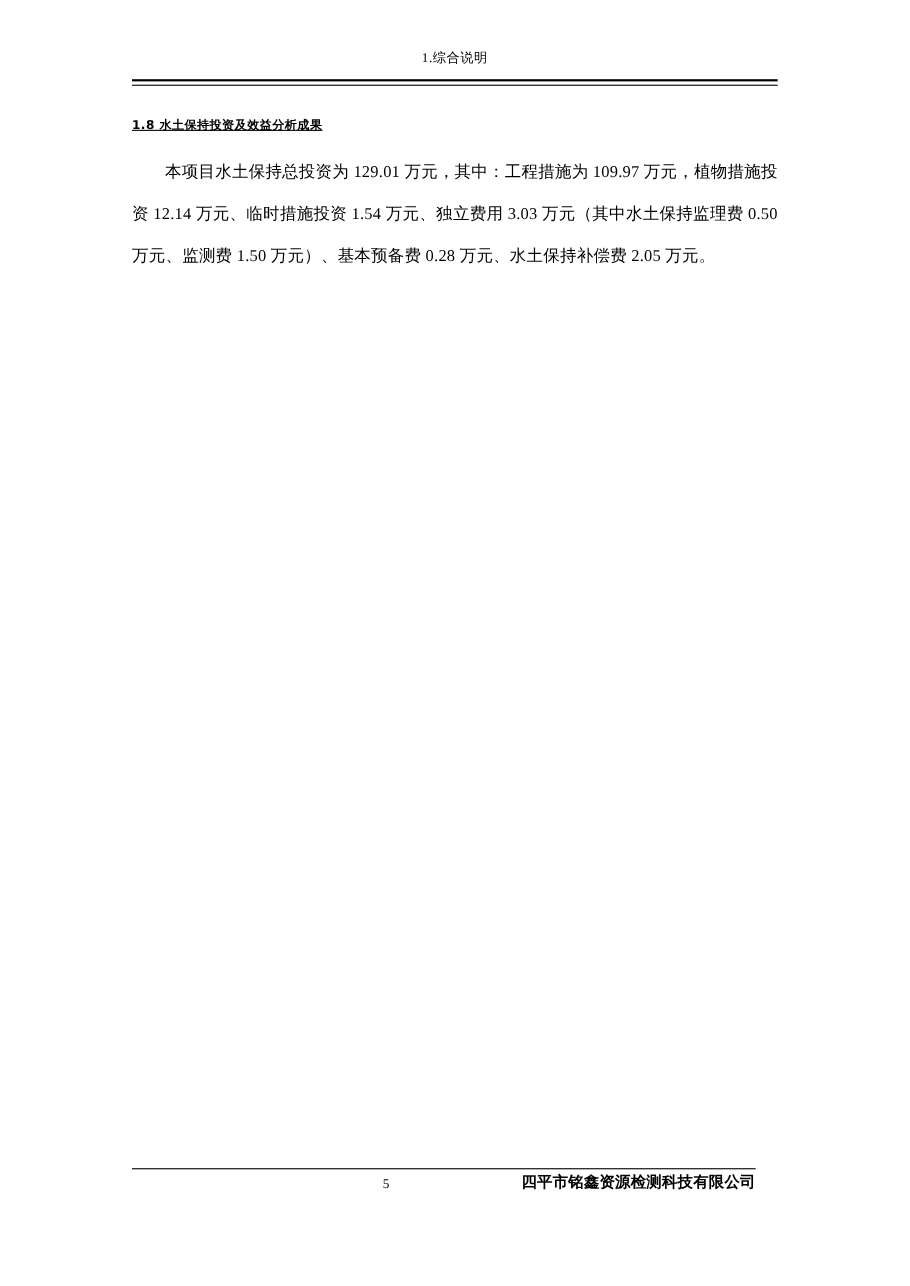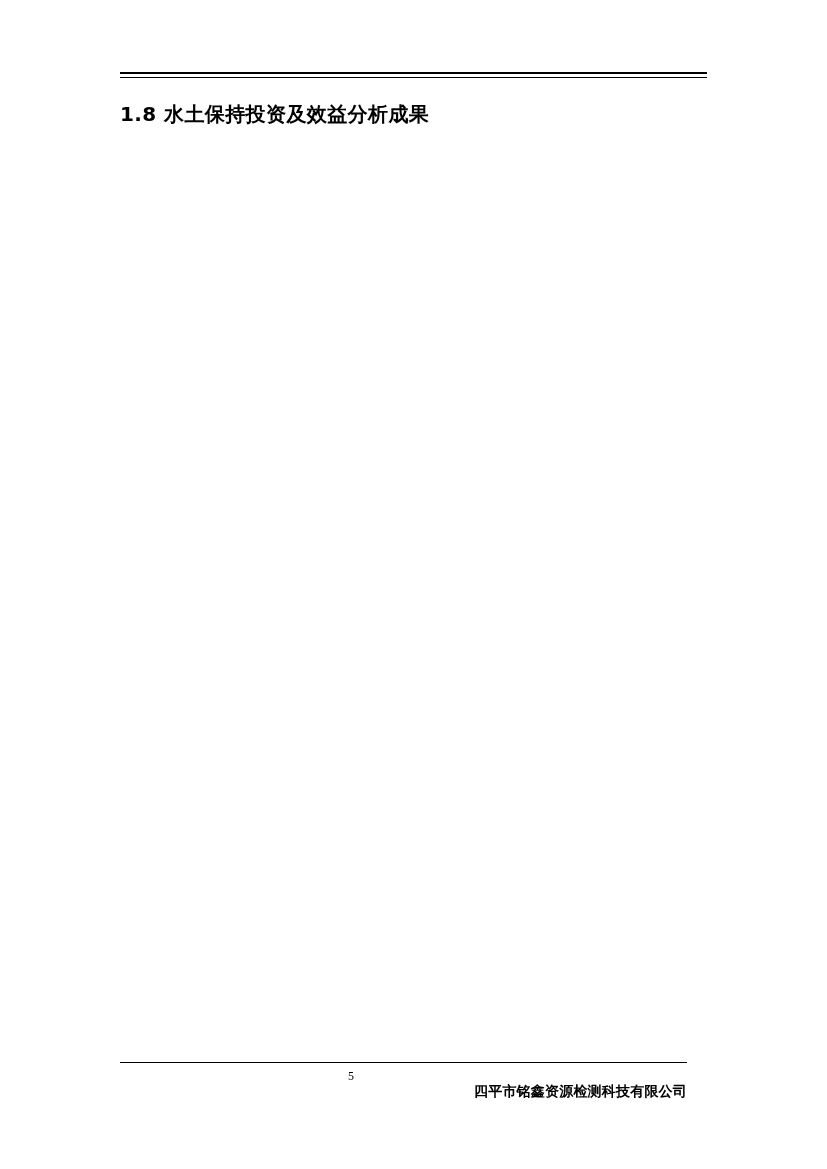--- a/index.html
+++ b/index.html
@@ -51,24 +51,25 @@
   
   .content {
     position: absolute;
     left: 120px;
     top: 100px;
     width: 587px;
   }
   .section-title {
     font-family: "DejaVu Sans", "Liberation Sans", sans-serif;
     font-weight: bold;
-    font-size: 20px;
+    font-size: 11px;
     line-height: 28px;
     letter-spacing: 0.4px;
     margin: 0 0 10px 0;
+    text-decoration: underline;
   }
   .para {
     font-size: 15px;
     line-height: 38px;
     text-align: justify;
     text-justify: inter-ideograph;
     text-indent: 2em;
     margin: 0 0 2px 0;
     letter-spacing: 0.2px;
   }
@@ -92,38 +93,42 @@
   .page-number {
     position: absolute;
     left: 228px;
     top: 0;
     font-size: 12px;
     line-height: 20px;
   }
   .footer-org {
     position: absolute;
     right: 0;
-    top: 16px;
+    top: 0;
     font-size: 14px;
     line-height: 20px;
     font-family: Liberation Serif, serif;
     font-weight: bold;
     letter-spacing: 0.2px;
   }
 </style>
 </head>
 <body>
 
 <div class="page">
 
+  <div class="header">
+    <div class="header-text">1.综合说明</div>
+  </div>
   <div class="header-rule top"></div>
   <div class="header-rule bottom"></div>
 
   <div class="content">
     <h2 class="section-title">1.8 水土保持投资及效益分析成果</h2>
+    <p class="para">本项目水土保持总投资为 129.01 万元，其中：工程措施为 109.97 万元，植物措施投资 12.14 万元、临时措施投资 1.54 万元、独立费用 3.03 万元（其中水土保持监理费 0.50 万元、监测费 1.50 万元）、基本预备费 0.28 万元、水土保持补偿费 2.05 万元。</p>
   </div>
 
   <div class="footer-rule"></div>
   <div class="footer">
     <div class="page-number">5</div>
     <div class="footer-org">四平市铭鑫资源检测科技有限公司</div>
   </div>
 
 </div>
 

